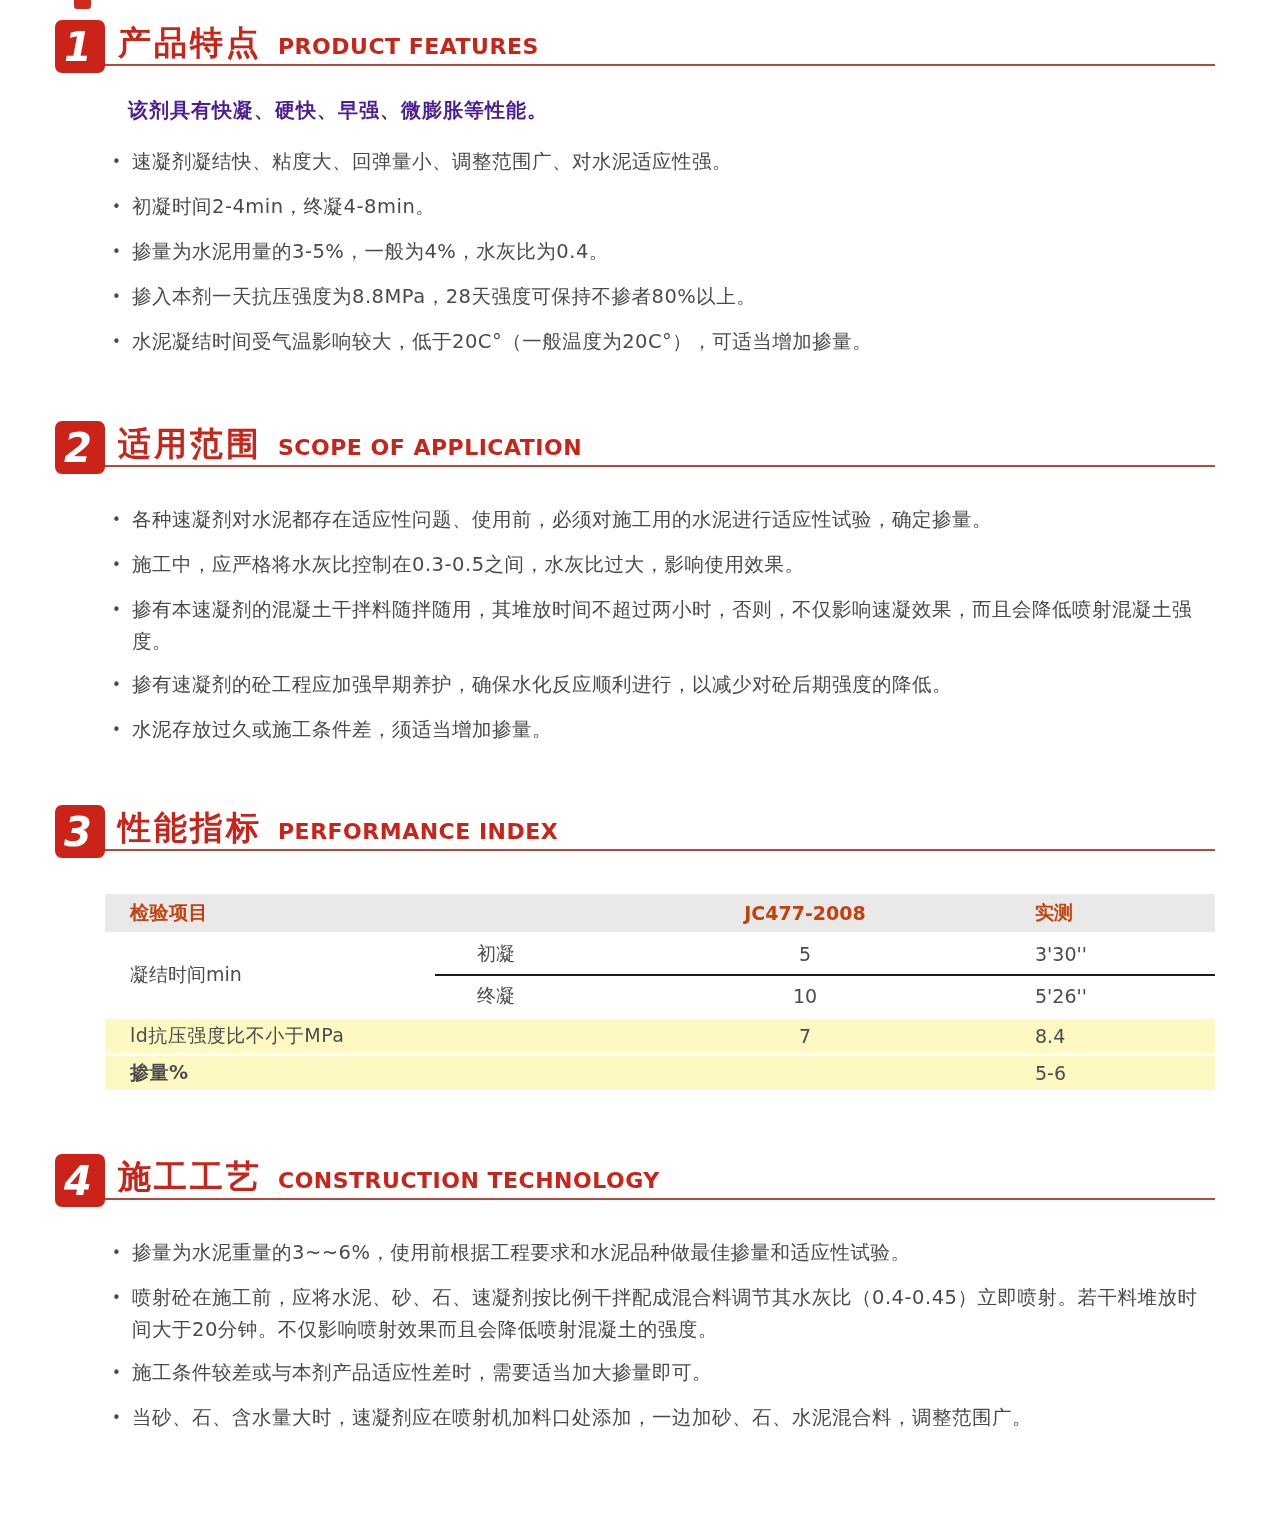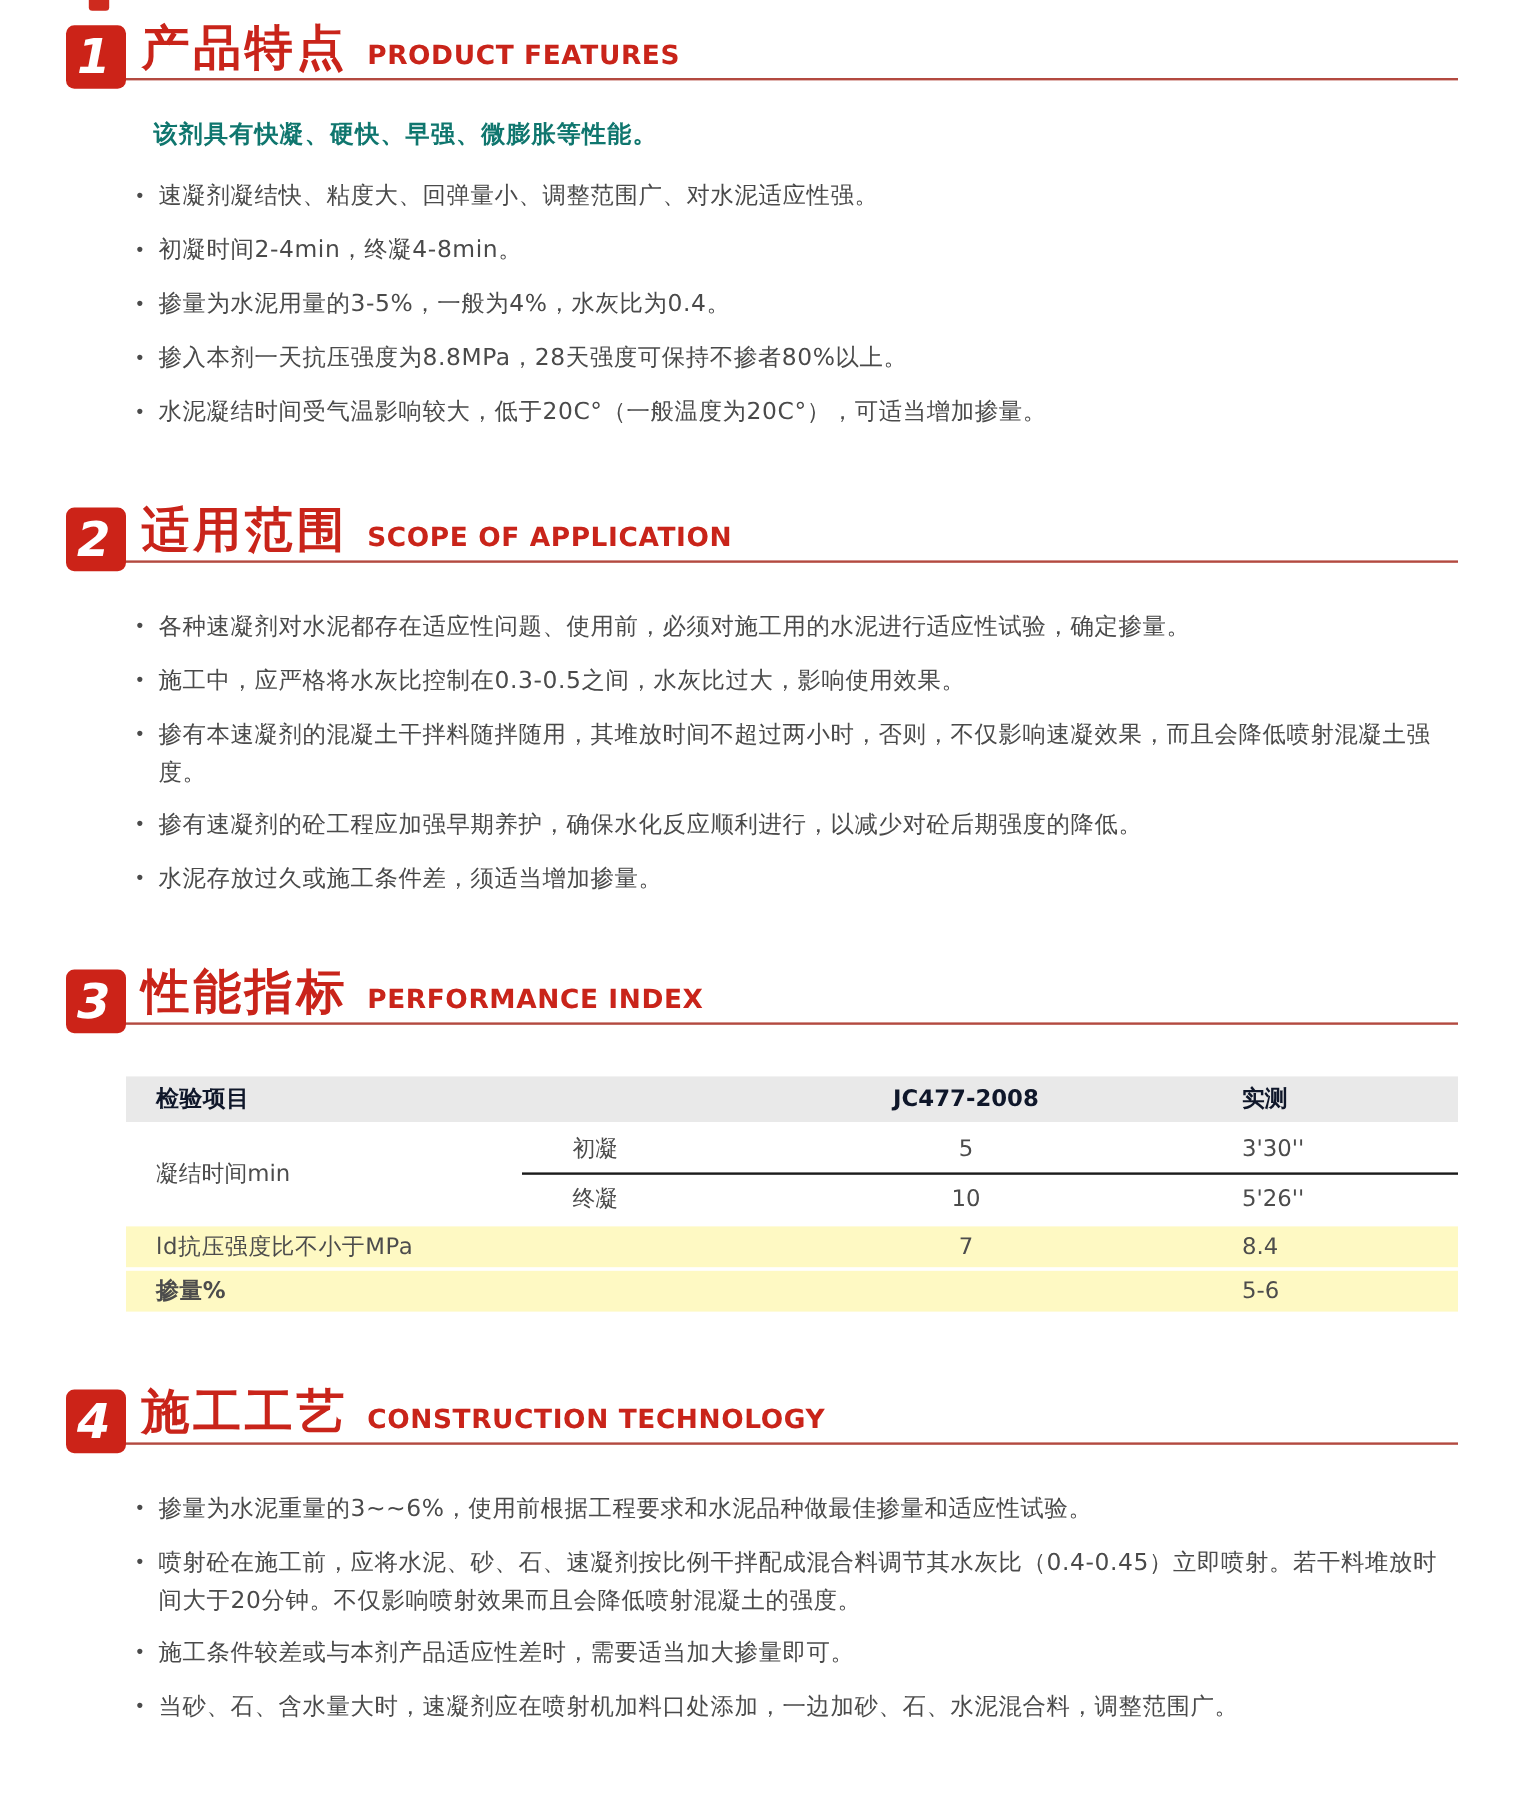--- a/index.html
+++ b/index.html
@@ -27,44 +27,44 @@
     display:flex;align-items:center;justify-content:center;
     position:relative;z-index:2;
     padding-right:4px;box-sizing:border-box;
   }
   .titles{
     flex:1;display:flex;align-items:baseline;gap:16px;
     border-bottom:2px solid #b34a40;
     margin-bottom:7px;padding:0 0 5px 13px;
   }
   .title-zh{
-    color:#c9241a;font-size:40px;font-weight:800;letter-spacing:3px;line-height:1;
+    color:#c9241a;font-size:33px;font-weight:800;letter-spacing:3px;line-height:1;
   }
   .title-en{
     color:#c9241a;font-size:22px;font-weight:600;letter-spacing:0.5px;
   }
   
   .intro{
     margin:24px 70px 0 128px;
-    font-weight:bold;color:#0f766e;font-size:20px;letter-spacing:1px;
+    font-weight:bold;color:#4c1d95;font-size:20px;letter-spacing:1px;
   }
   .bullets{margin:22px 64px 0 112px;}
   .bullet{
     display:flex;align-items:flex-start;
     margin-bottom:12px;font-size:19.5px;line-height:1.62;letter-spacing:0.5px;
   }
   .dot{flex:0 0 auto;width:20px;color:#4a4a4a;font-size:15px;line-height:2.2;}
   .btext{flex:1;}
   
   .ptable{margin:36px 65px 0 105px;font-size:19px;color:#4c4c4c;}
   .trow{
     display:grid;grid-template-columns:330px 220px 300px 1fr;
     align-items:center;
   }
-  .thead{background:#e9e9e9;height:38px;font-weight:600;color:#0f172a;}
+  .thead{background:#e9e9e9;height:38px;font-weight:600;color:#c2410c;}
   .c-item{padding-left:25px;letter-spacing:0.5px;}
   .c-jc{text-align:center;}
   .c-meas{padding-left:80px;}
   .row-set{display:flex;background:#ffffff;margin-top:2px;}
   .row-set .set-item{
     flex:0 0 305px;display:flex;align-items:center;padding-left:25px;text-align:center;
   }
   .set-sub{flex:1;}
   .sub-row{
     display:grid;grid-template-columns:220px 300px 1fr;

